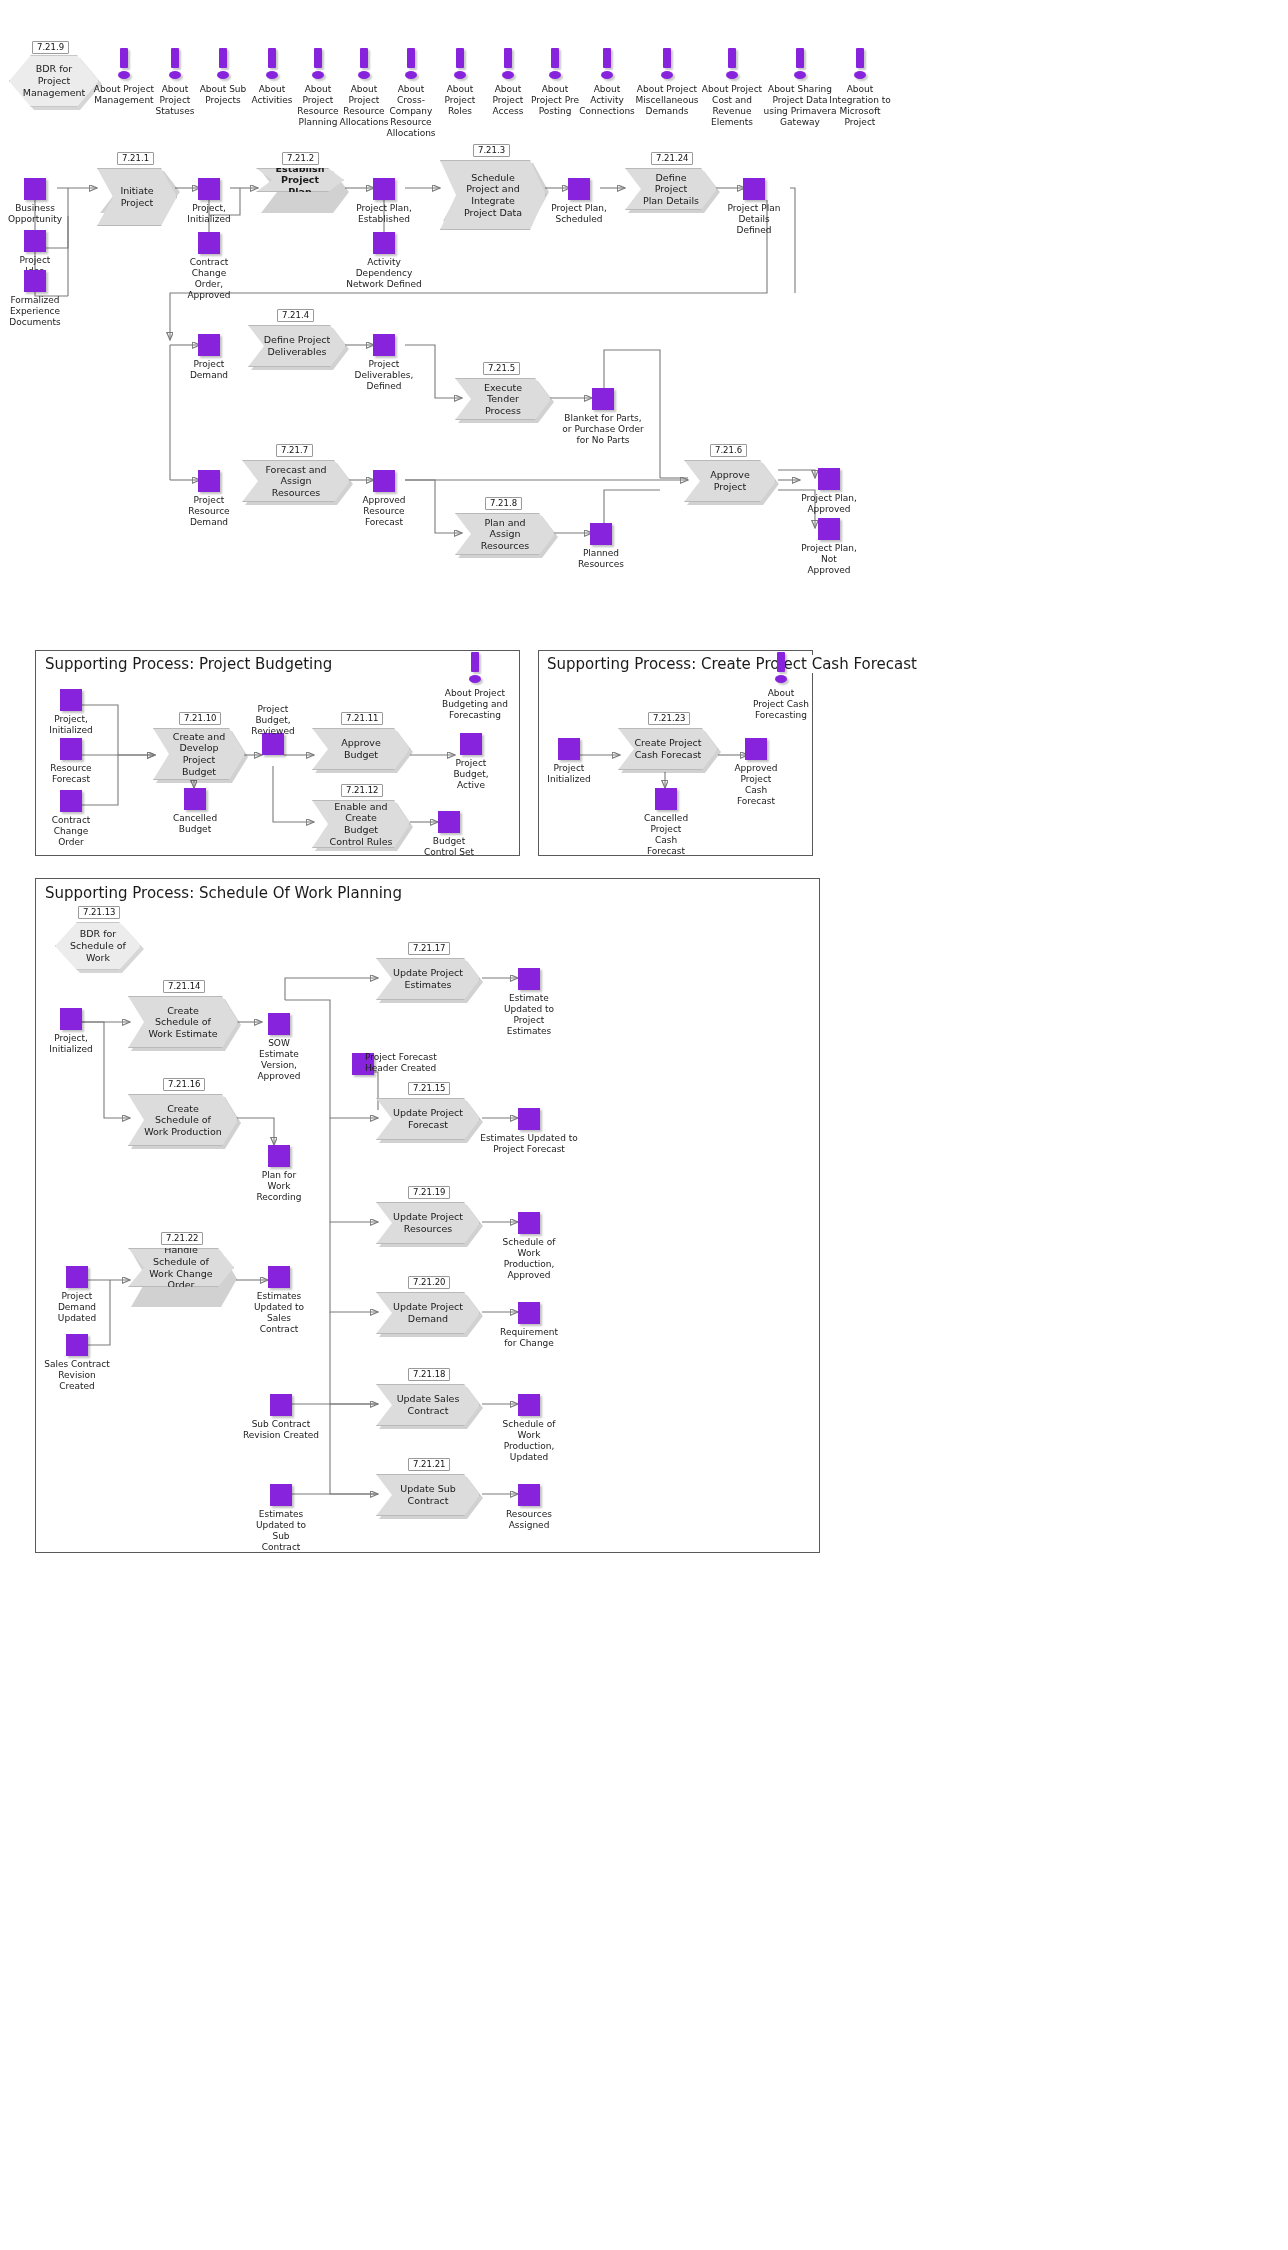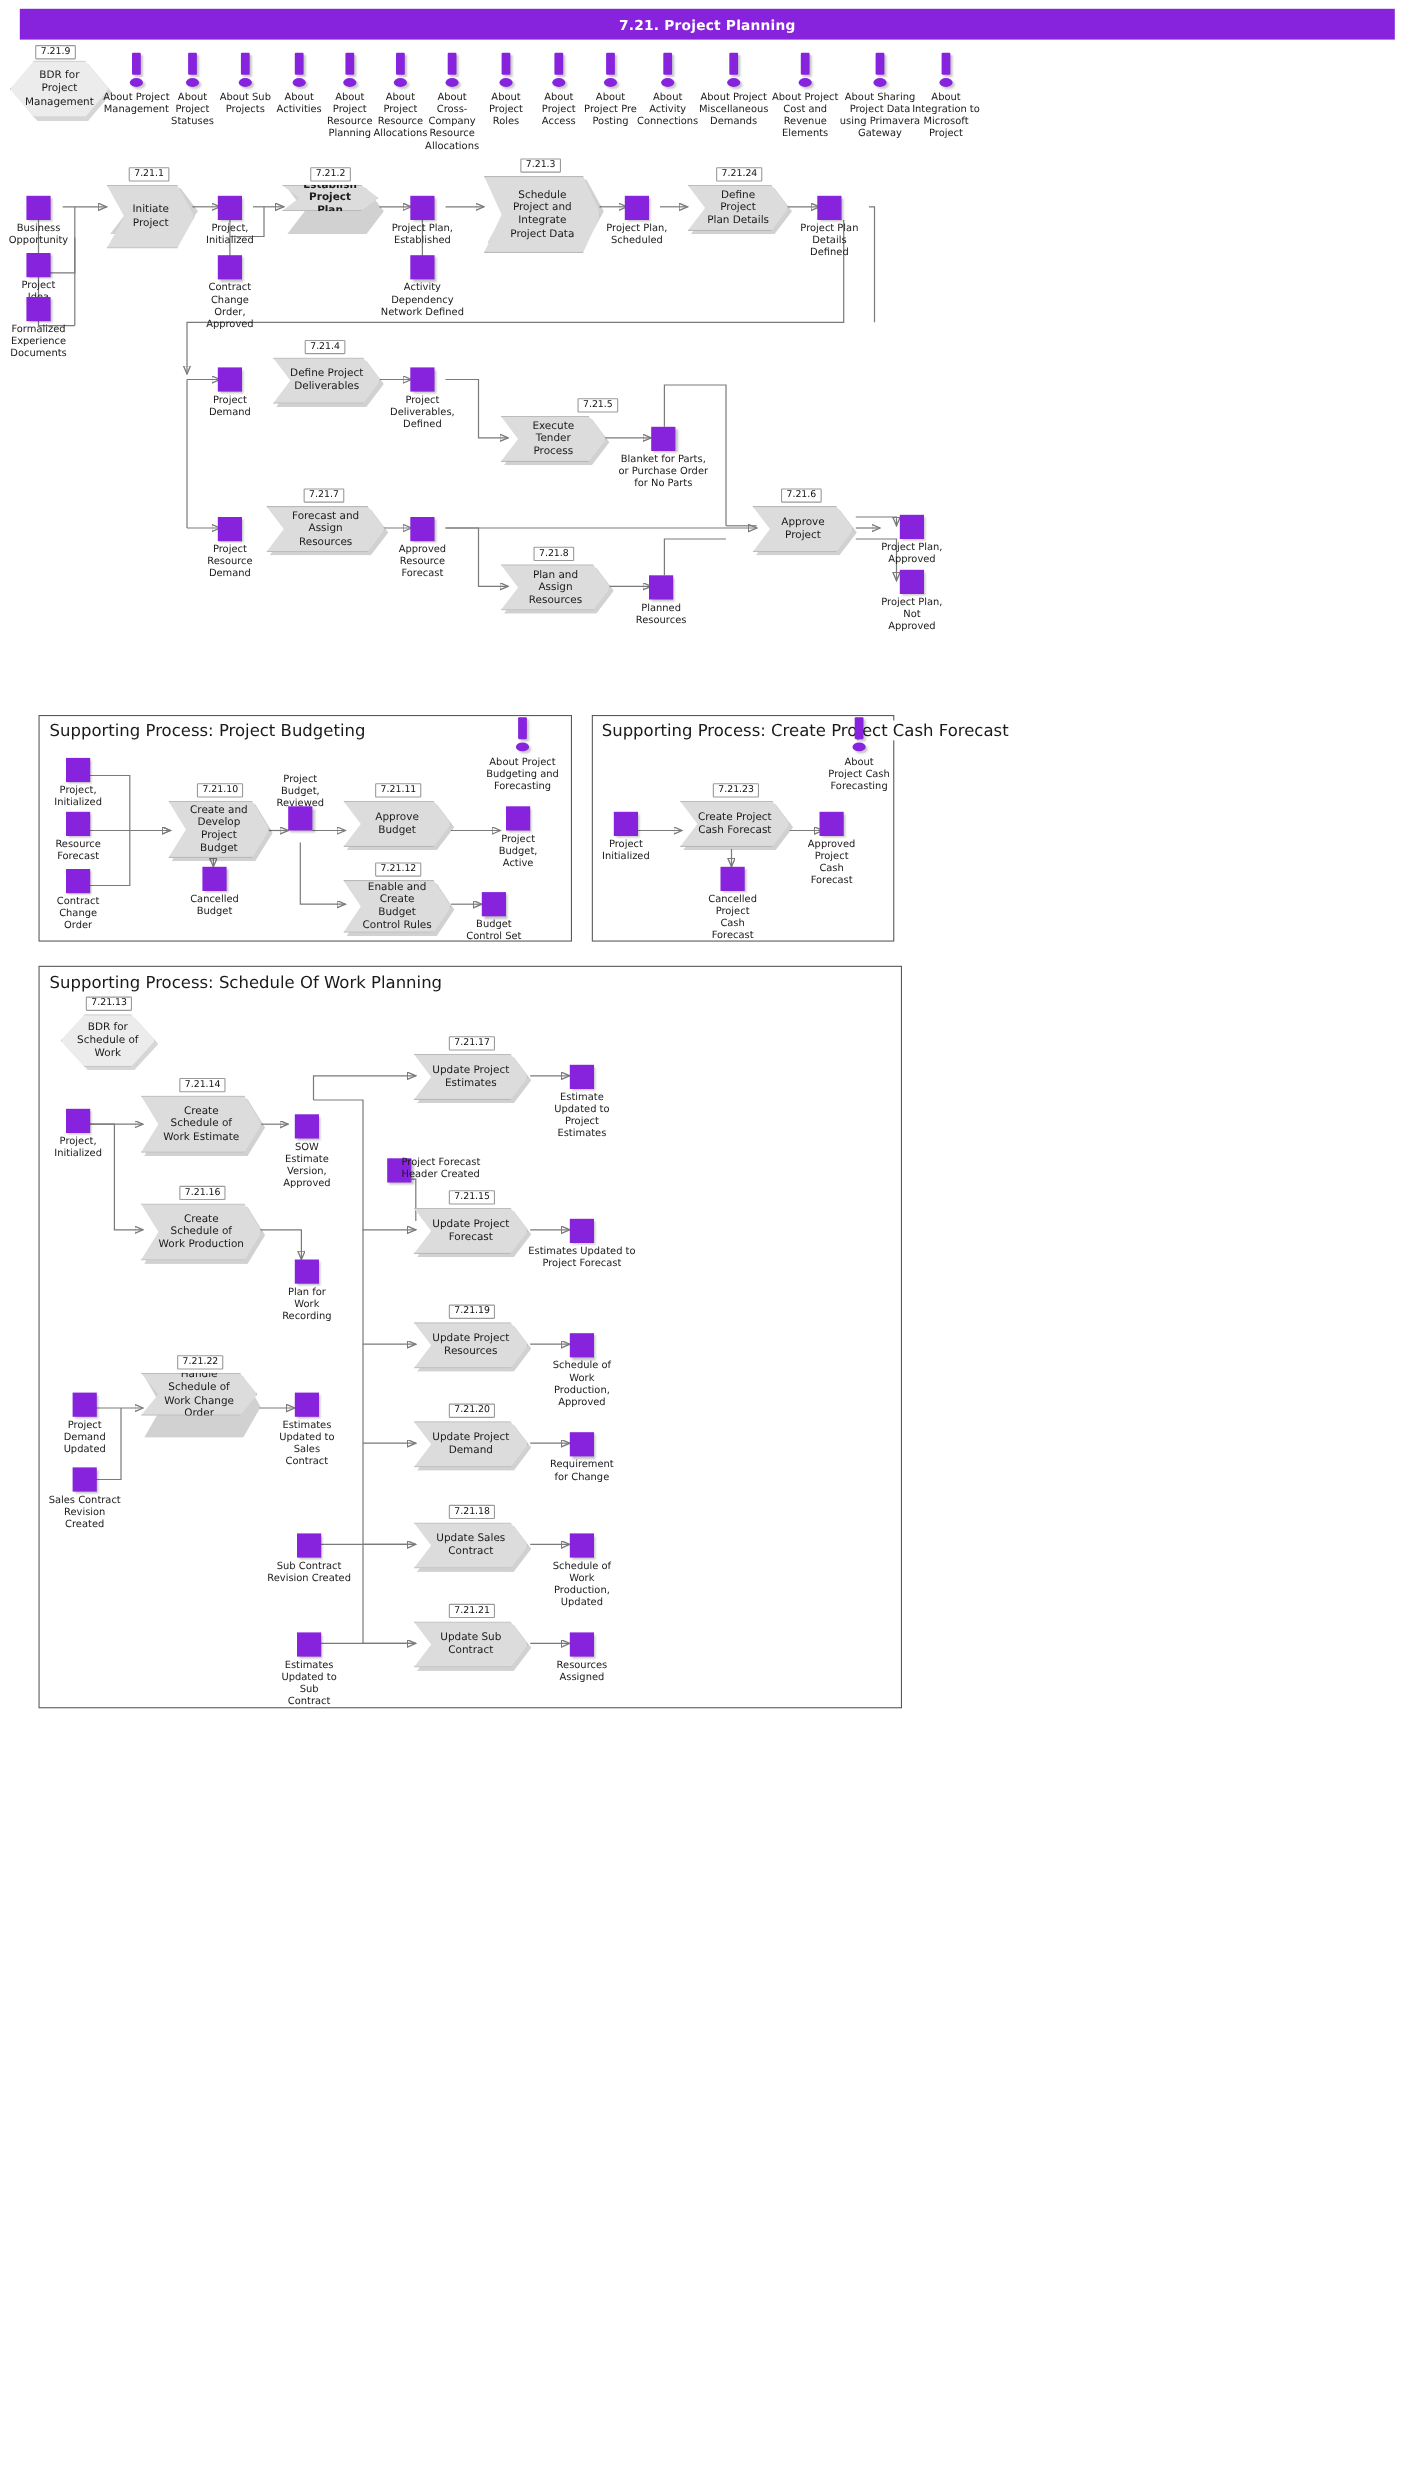--- a/index.html
+++ b/index.html
@@ -96,23 +96,20 @@
   }
 
   svg.wires{ position:absolute; left:0; top:0; width:1288px; height:2250px; pointer-events:none; }
   svg.wires path, svg.wires line{ stroke:#7a7a7a; stroke-width:1.1; fill:none; }
 </style>
 </head>
 <body>
 
 <div id="stage">
 
-  <div class="titlebar">
-    <span>7.21. Project Planning</span>
-  </div>
 
   <svg class="wires">
     <defs>
       <marker id="ah" markerWidth="8" markerHeight="8" refX="7" refY="3" orient="auto">
         <path d="M0,0 L7,3 L0,6 z" fill="#7a7a7a" stroke="none"></path>
       </marker>
     </defs>
     <g stroke="#7a7a7a" stroke-width="1.1" fill="none">
 
       <path d="M57,188 L97,188" marker-end="url(#ah)"></path>
@@ -334,21 +331,21 @@
       <div class="chev" style="left:625px; top:168px; width:92px; height:42px;">
         <span style="white-space:pre-line">Define Project
 Plan Details</span>
       </div>
       <div class="idtag" style="left:277px; top:309px;">7.21.4</div>
       <div class="chevshadow" style="left:251px; top:328px; width:98px; height:42px;"></div>
       <div class="chev" style="left:248px; top:325px; width:98px; height:42px;">
         <span style="white-space:pre-line">Define Project
 Deliverables</span>
       </div>
-      <div class="idtag" style="left:483px; top:362px;margin-left:42px;">7.21.5</div>
+      <div class="idtag" style="left:483px; top:362px;">7.21.5</div>
       <div class="chevshadow" style="left:458px; top:381px; width:96px; height:42px;"></div>
       <div class="chev" style="left:455px; top:378px; width:96px; height:42px;">
         <span style="white-space:pre-line">Execute Tender
 Process</span>
       </div>
       <div class="idtag" style="left:276px; top:444px;">7.21.7</div>
       <div class="chevshadow" style="left:245px; top:463px; width:108px; height:42px;"></div>
       <div class="chev" style="left:242px; top:460px; width:108px; height:42px;">
         <span style="white-space:pre-line">Forecast and
 Assign Resources</span>

